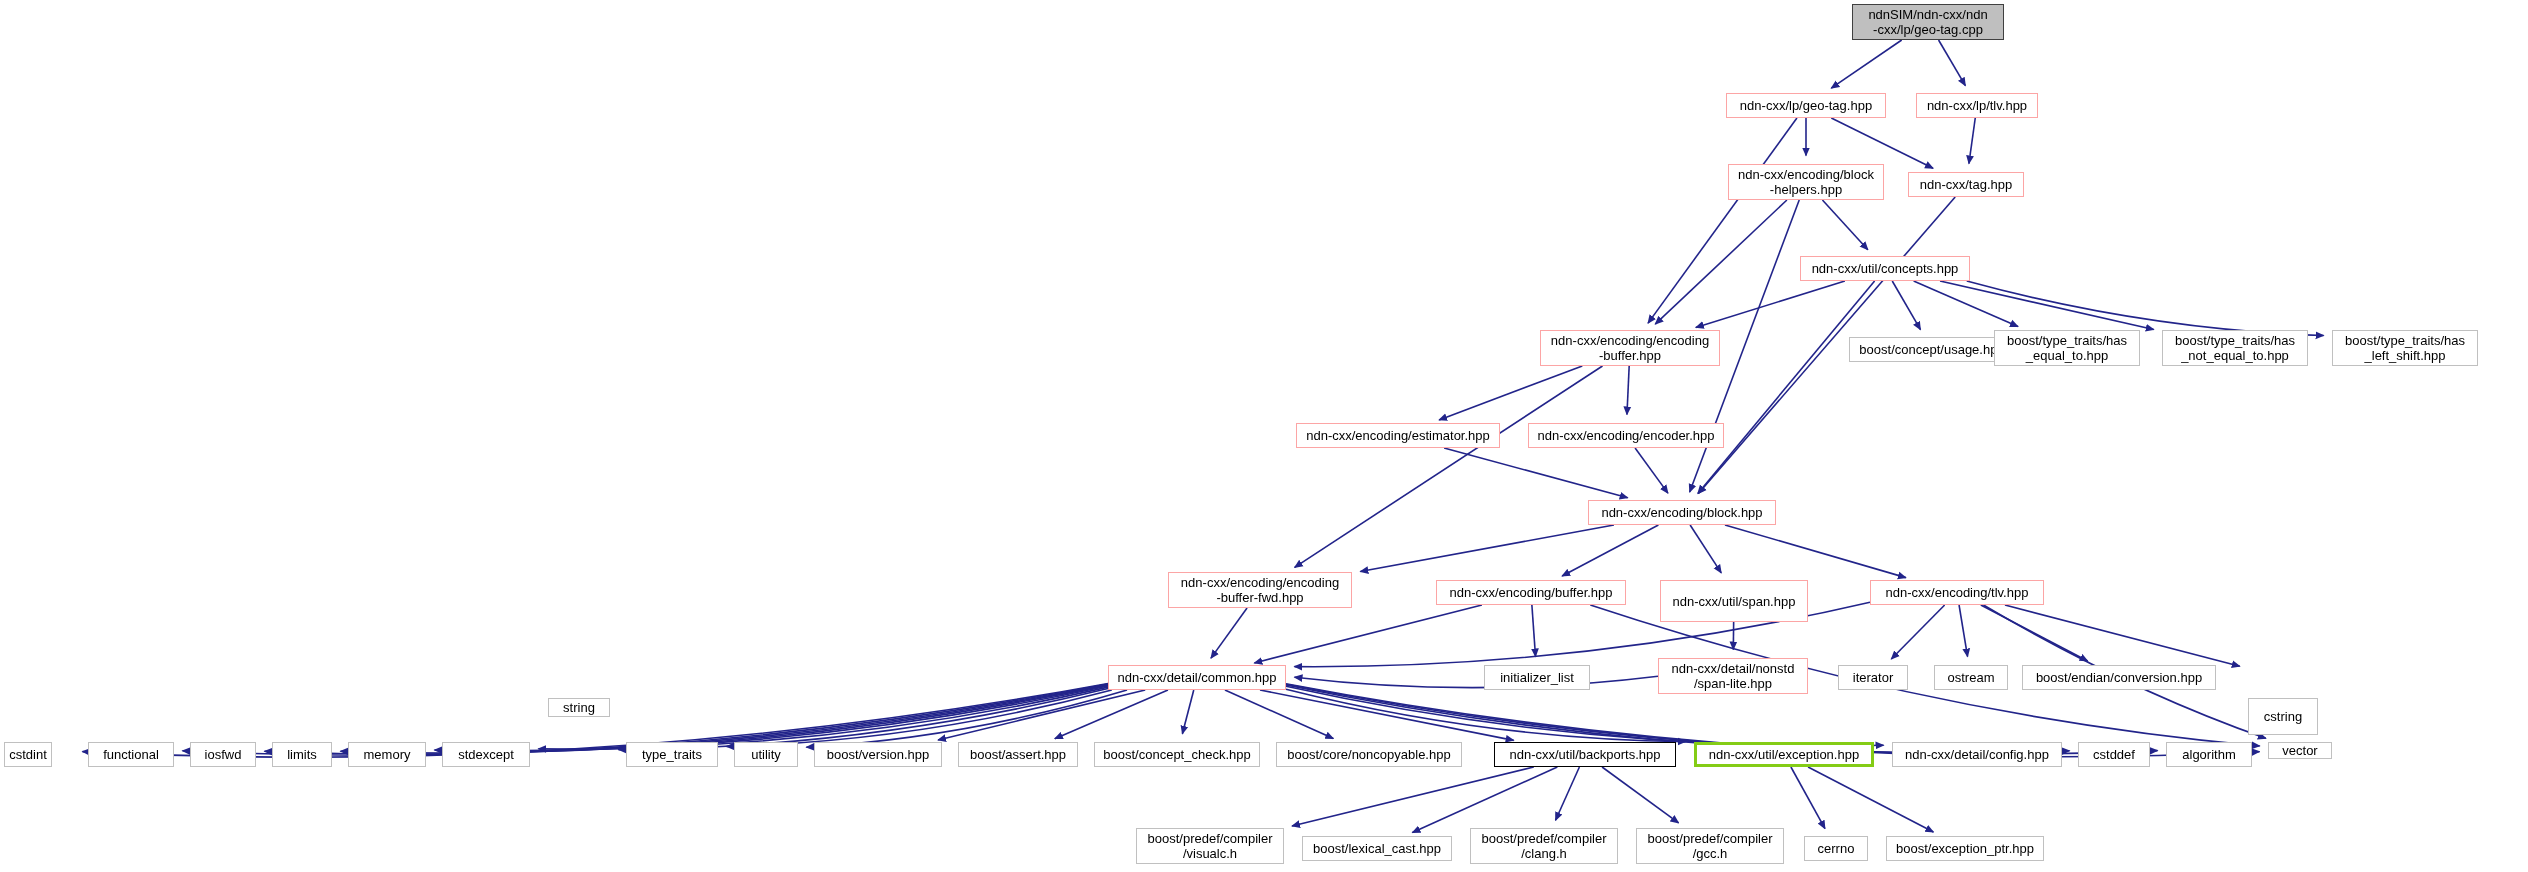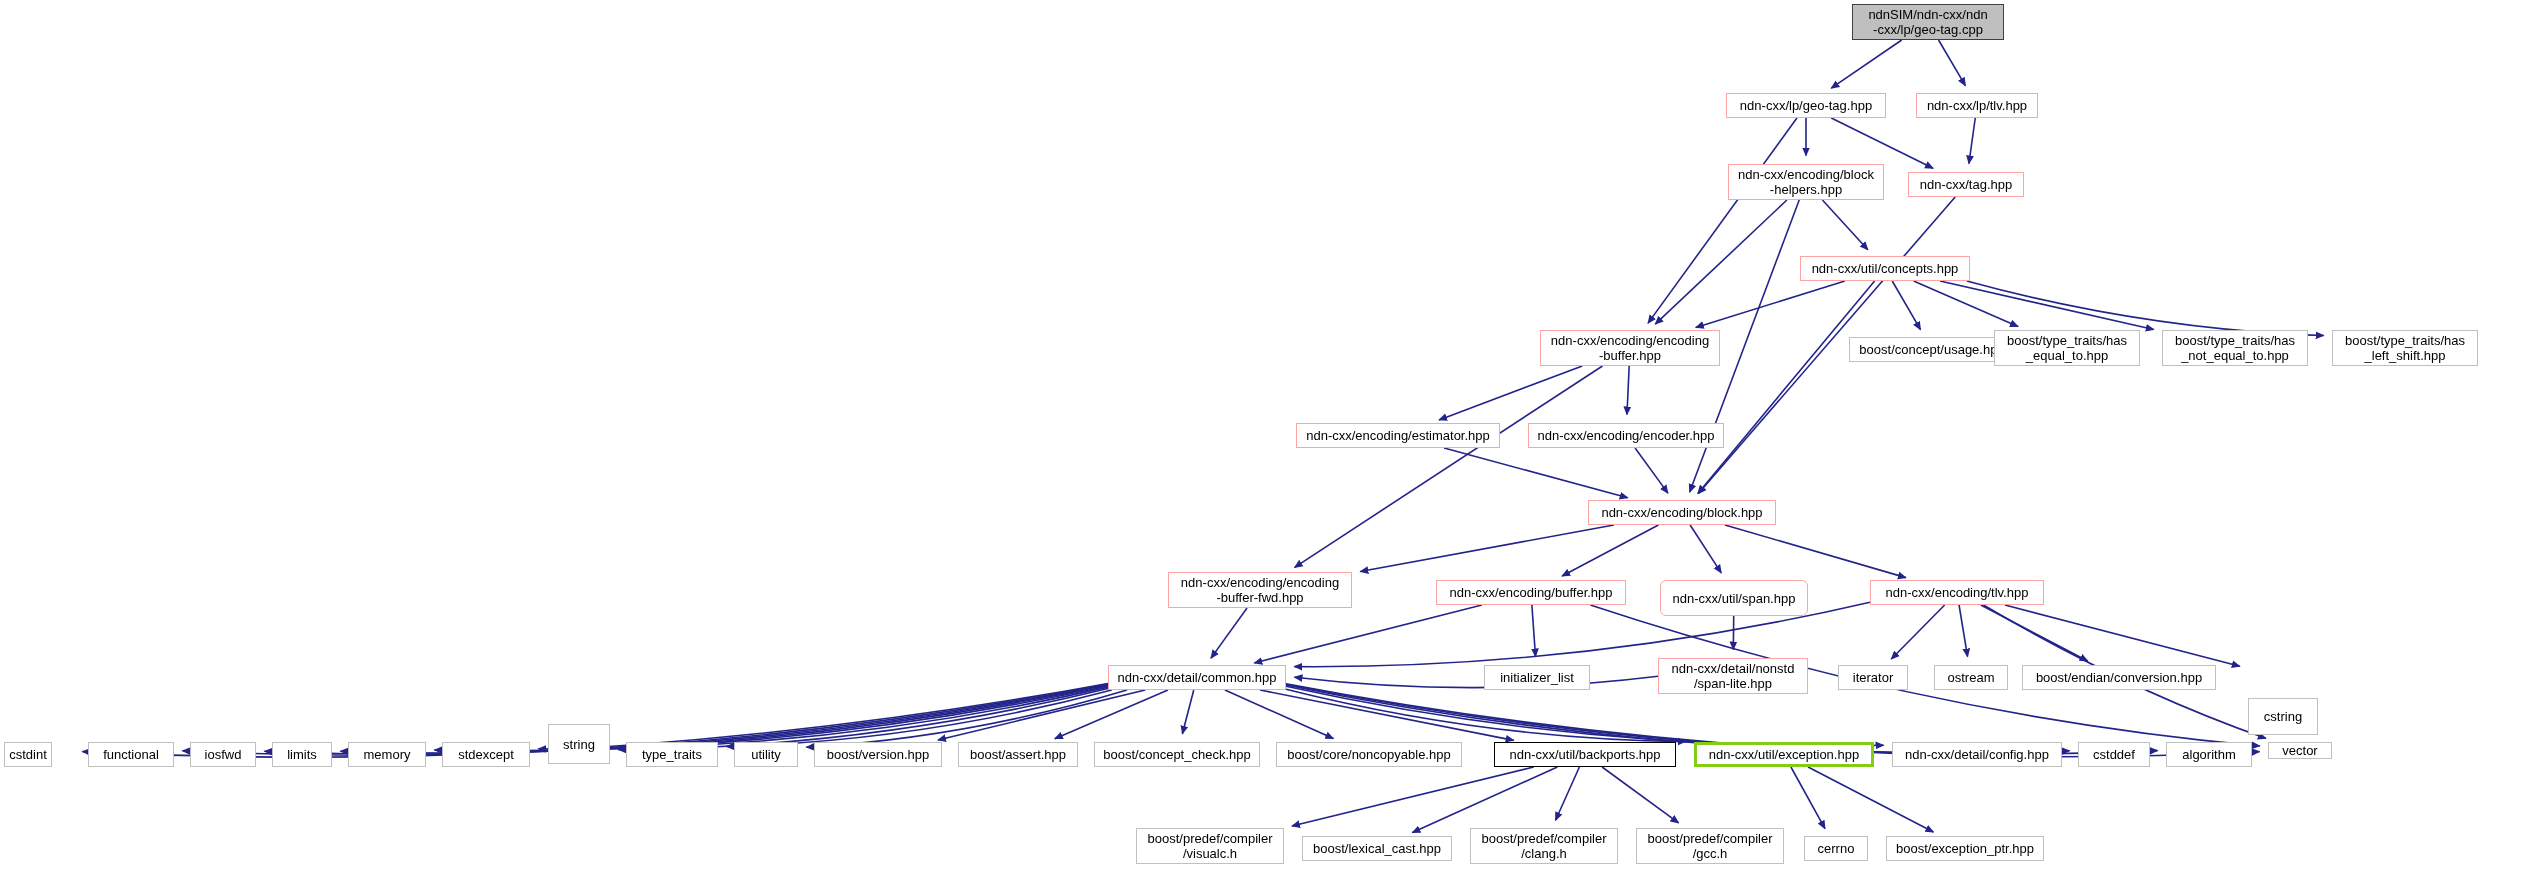--- a/index.html
+++ b/index.html
@@ -145,37 +145,37 @@
       <div class="node sys" style="left: 2332px; top: 330px; width: 146px; height: 36px;">boost/type_traits/has
 _left_shift.hpp</div>
       <div class="node hdr" style="left: 1540px; top: 330px; width: 180px; height: 36px;">ndn-cxx/encoding/encoding
 -buffer.hpp</div>
       <div class="node hdr" style="left: 1296px; top: 423px; width: 204px; height: 25px;">ndn-cxx/encoding/estimator.hpp</div>
       <div class="node hdr" style="left: 1528px; top: 423px; width: 196px; height: 25px;">ndn-cxx/encoding/encoder.hpp</div>
       <div class="node hdr" style="left: 1588px; top: 500px; width: 188px; height: 25px;">ndn-cxx/encoding/block.hpp</div>
       <div class="node hdr" style="left: 1168px; top: 572px; width: 184px; height: 36px;">ndn-cxx/encoding/encoding
 -buffer-fwd.hpp</div>
       <div class="node hdr" style="left: 1436px; top: 580px; width: 190px; height: 25px;">ndn-cxx/encoding/buffer.hpp</div>
-      <div class="node hdr" style="left: 1660px; top: 580px; width: 148px; height: 36px; border-radius: 6px;">ndn-cxx/util/span.hpp</div>
+      <div class="node hdr" style="left: 1660px; top: 580px; width: 148px; height: 42px;">ndn-cxx/util/span.hpp</div>
       <div class="node hdr" style="left: 1870px; top: 580px; width: 174px; height: 25px;">ndn-cxx/encoding/tlv.hpp</div>
       <div class="node hdr" style="left: 1108px; top: 665px; width: 178px; height: 25px;">ndn-cxx/detail/common.hpp</div>
       <div class="node sys" style="left: 1484px; top: 665px; width: 106px; height: 25px;">initializer_list</div>
       <div class="node hdr" style="left: 1658px; top: 658px; width: 150px; height: 36px;">ndn-cxx/detail/nonstd
 /span-lite.hpp</div>
       <div class="node sys" style="left: 1838px; top: 665px; width: 70px; height: 25px;">iterator</div>
       <div class="node sys" style="left: 1934px; top: 665px; width: 74px; height: 25px;">ostream</div>
       <div class="node sys" style="left: 2022px; top: 665px; width: 194px; height: 25px;">boost/endian/conversion.hpp</div>
       <div class="node sys" style="left: 2248px; top: 698px; width: 70px; height: 37px;">cstring</div>
       <div class="node sys" style="left: 4px; top: 742px; width: 48px; height: 25px;">cstdint</div>
       <div class="node sys" style="left: 88px; top: 742px; width: 86px; height: 25px;">functional</div>
       <div class="node sys" style="left: 190px; top: 742px; width: 66px; height: 25px;">iosfwd</div>
       <div class="node sys" style="left: 272px; top: 742px; width: 60px; height: 25px;">limits</div>
       <div class="node sys" style="left: 348px; top: 742px; width: 78px; height: 25px;">memory</div>
       <div class="node sys" style="left: 442px; top: 742px; width: 88px; height: 25px;">stdexcept</div>
-      <div class="node sys" style="left: 548px; top: 724px; width: 62px; height: 40px;">string</div>
+      <div class="node sys" style="left: 548px; top: 698px; width: 62px; height: 19px;">string</div>
       <div class="node sys" style="left: 626px; top: 742px; width: 92px; height: 25px;">type_traits</div>
       <div class="node sys" style="left: 734px; top: 742px; width: 64px; height: 25px;">utility</div>
       <div class="node sys" style="left: 814px; top: 742px; width: 128px; height: 25px;">boost/version.hpp</div>
       <div class="node sys" style="left: 958px; top: 742px; width: 120px; height: 25px;">boost/assert.hpp</div>
       <div class="node sys" style="left: 1094px; top: 742px; width: 166px; height: 25px;">boost/concept_check.hpp</div>
       <div class="node sys" style="left: 1276px; top: 742px; width: 186px; height: 25px;">boost/core/noncopyable.hpp</div>
       <div class="node strong" style="left: 1494px; top: 742px; width: 182px; height: 25px;">ndn-cxx/util/backports.hpp</div>
       <div class="node err" style="left: 1694px; top: 742px; width: 180px; height: 25px;">ndn-cxx/util/exception.hpp</div>
       <div class="node sys" style="left: 1892px; top: 742px; width: 170px; height: 25px;">ndn-cxx/detail/config.hpp</div>
       <div class="node sys" style="left: 2078px; top: 742px; width: 72px; height: 25px;">cstddef</div>

